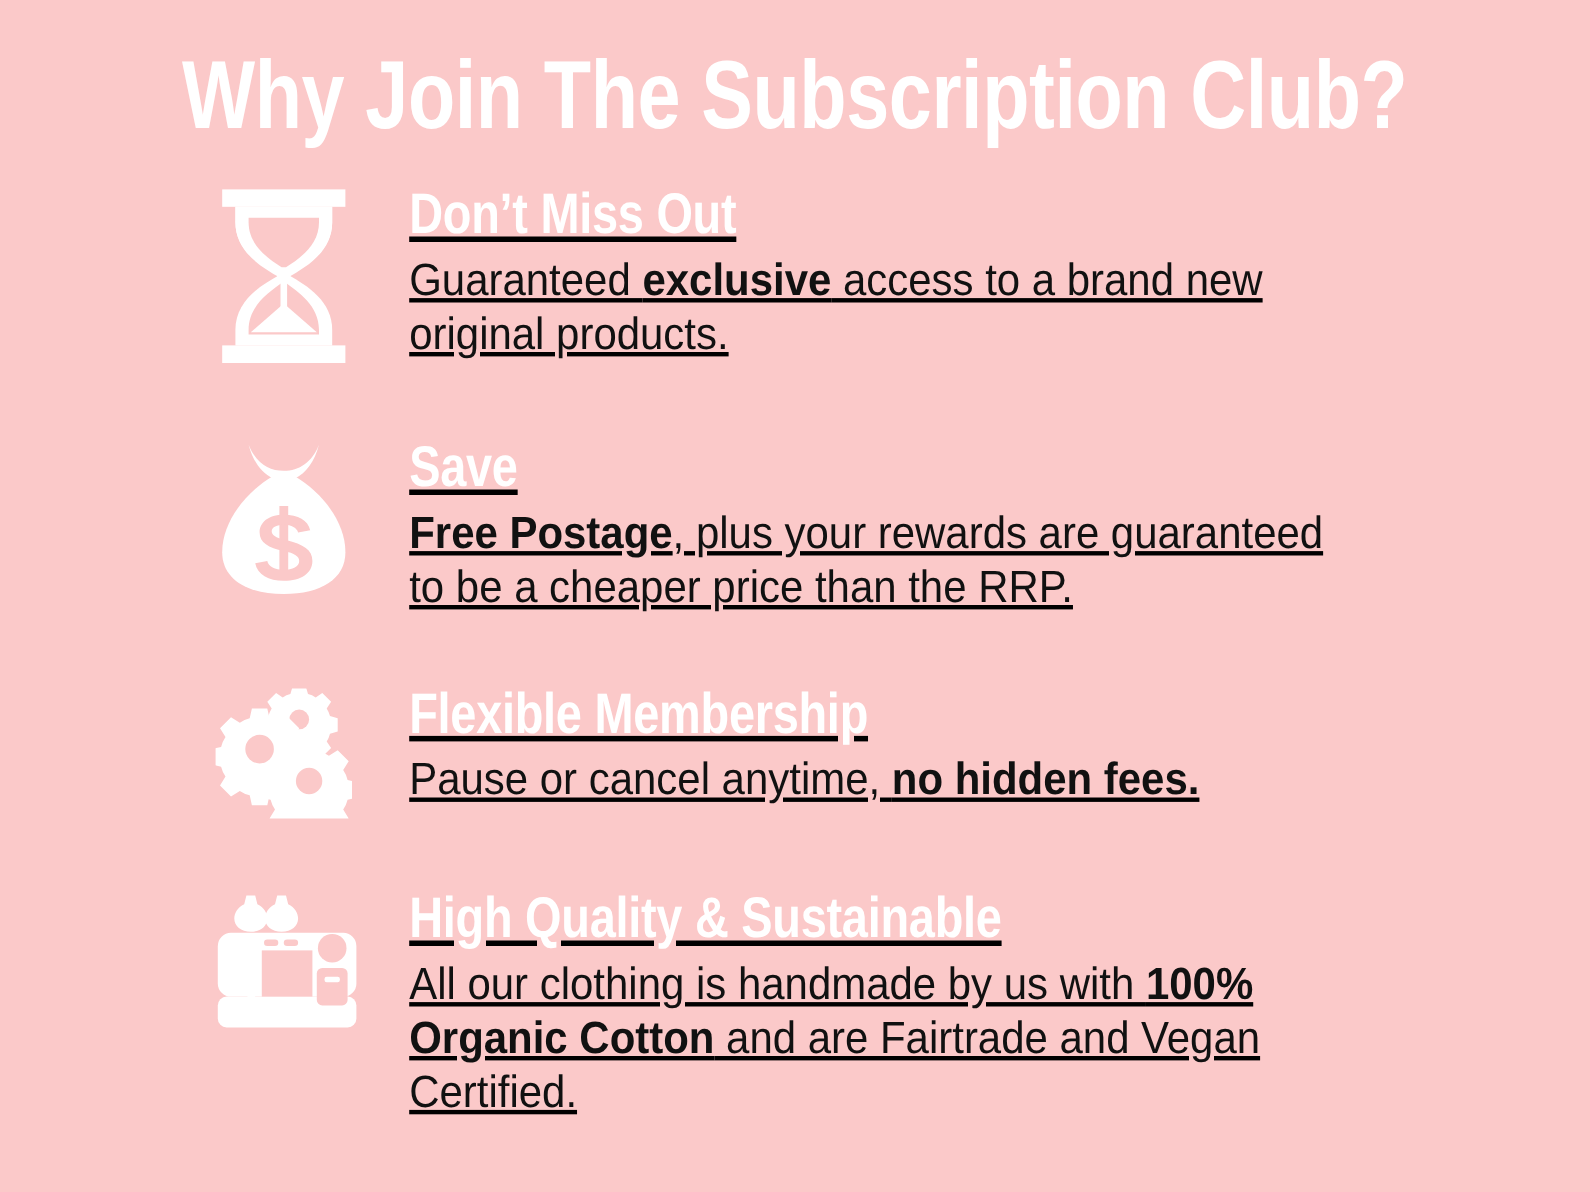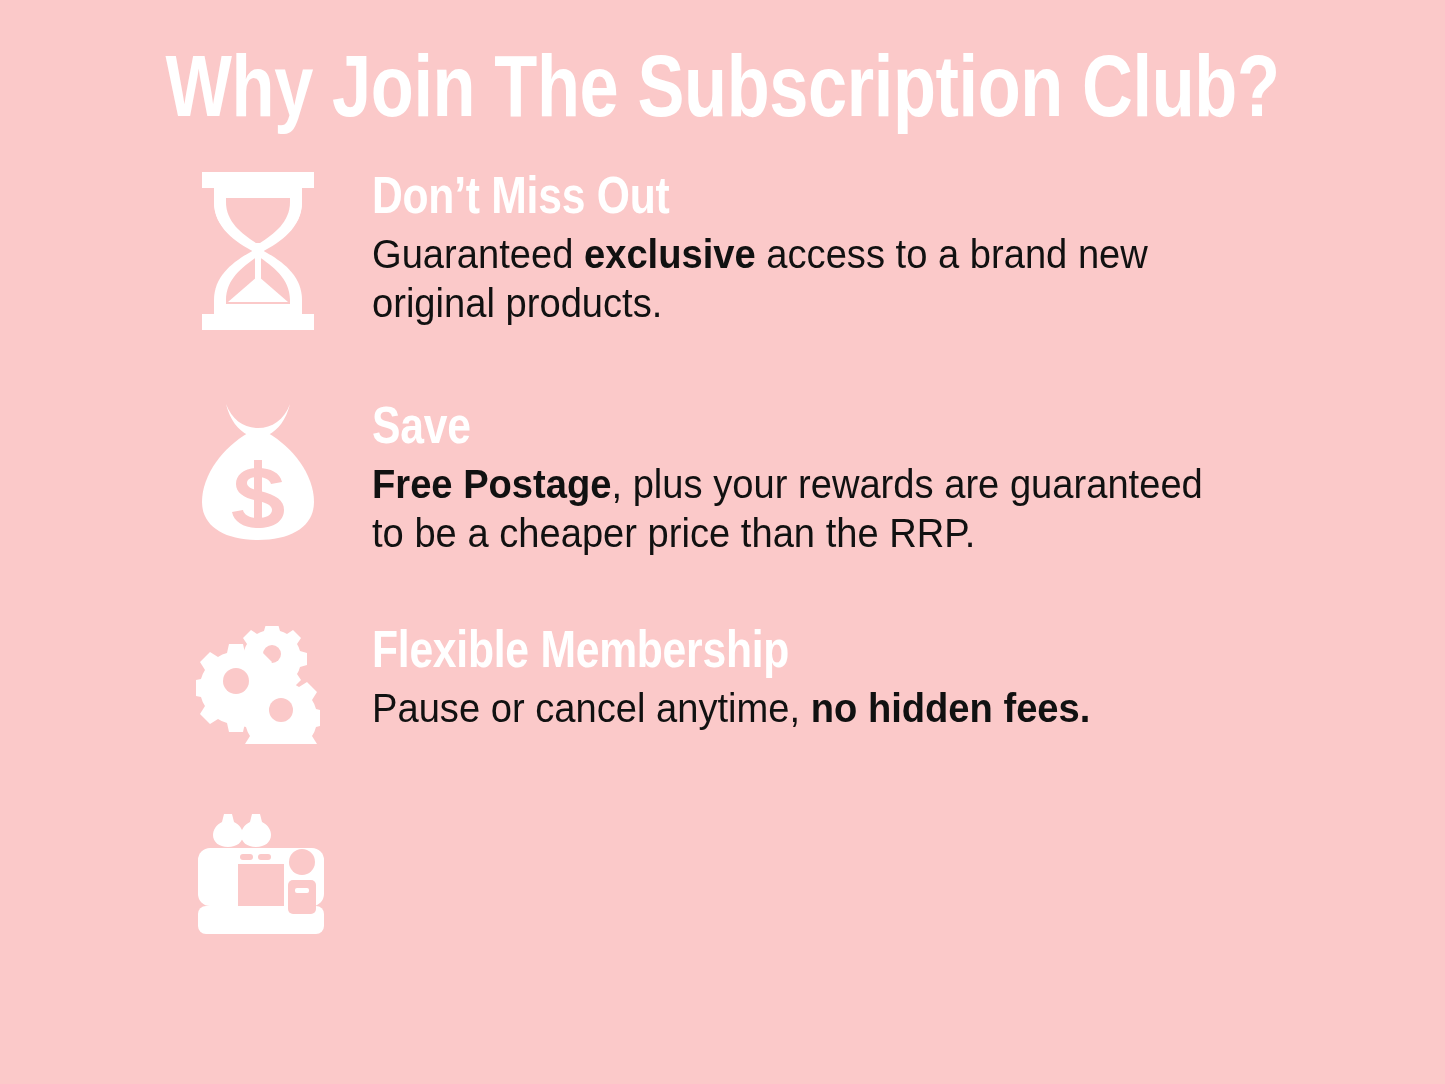--- a/index.html
+++ b/index.html
@@ -39,20 +39,21 @@
     transform-origin: center top;
     white-space: nowrap;
   }
 
   
   .feature {
     position: absolute;
     left: 196px;
     display: flex;
     align-items: flex-start;
+    text-decoration: underline;
   }
   .feature-1 { top: 168px; }
   .feature-2 { top: 398px; }
   .feature-3 { top: 622px; }
   .feature-4 { top: 808px; }
 
   .icon-wrap {
     width: 176px;
     flex: 0 0 176px;
     display: flex;
@@ -223,15 +224,19 @@
 
           <circle cx="106" cy="50" r="13"></circle>
 
           <rect x="92" y="68" width="28" height="34" rx="5"></rect>
         </g>
         <g fill="#FFFFFF">
           <rect x="99" y="76" width="14" height="5" rx="2"></rect>
         </g>
       </svg>
     </div>
+    <div class="feature-text">
+      <div class="feature-heading">High Quality &amp; Sustainable</div>
+      <p class="feature-body"><span>All our clothing is handmade by us with </span><b>100% Organic Cotton</b><span> and are Fairtrade and Vegan Certified.</span></p>
+    </div>
   </div>
 
 </div>
 
 </body></html>

